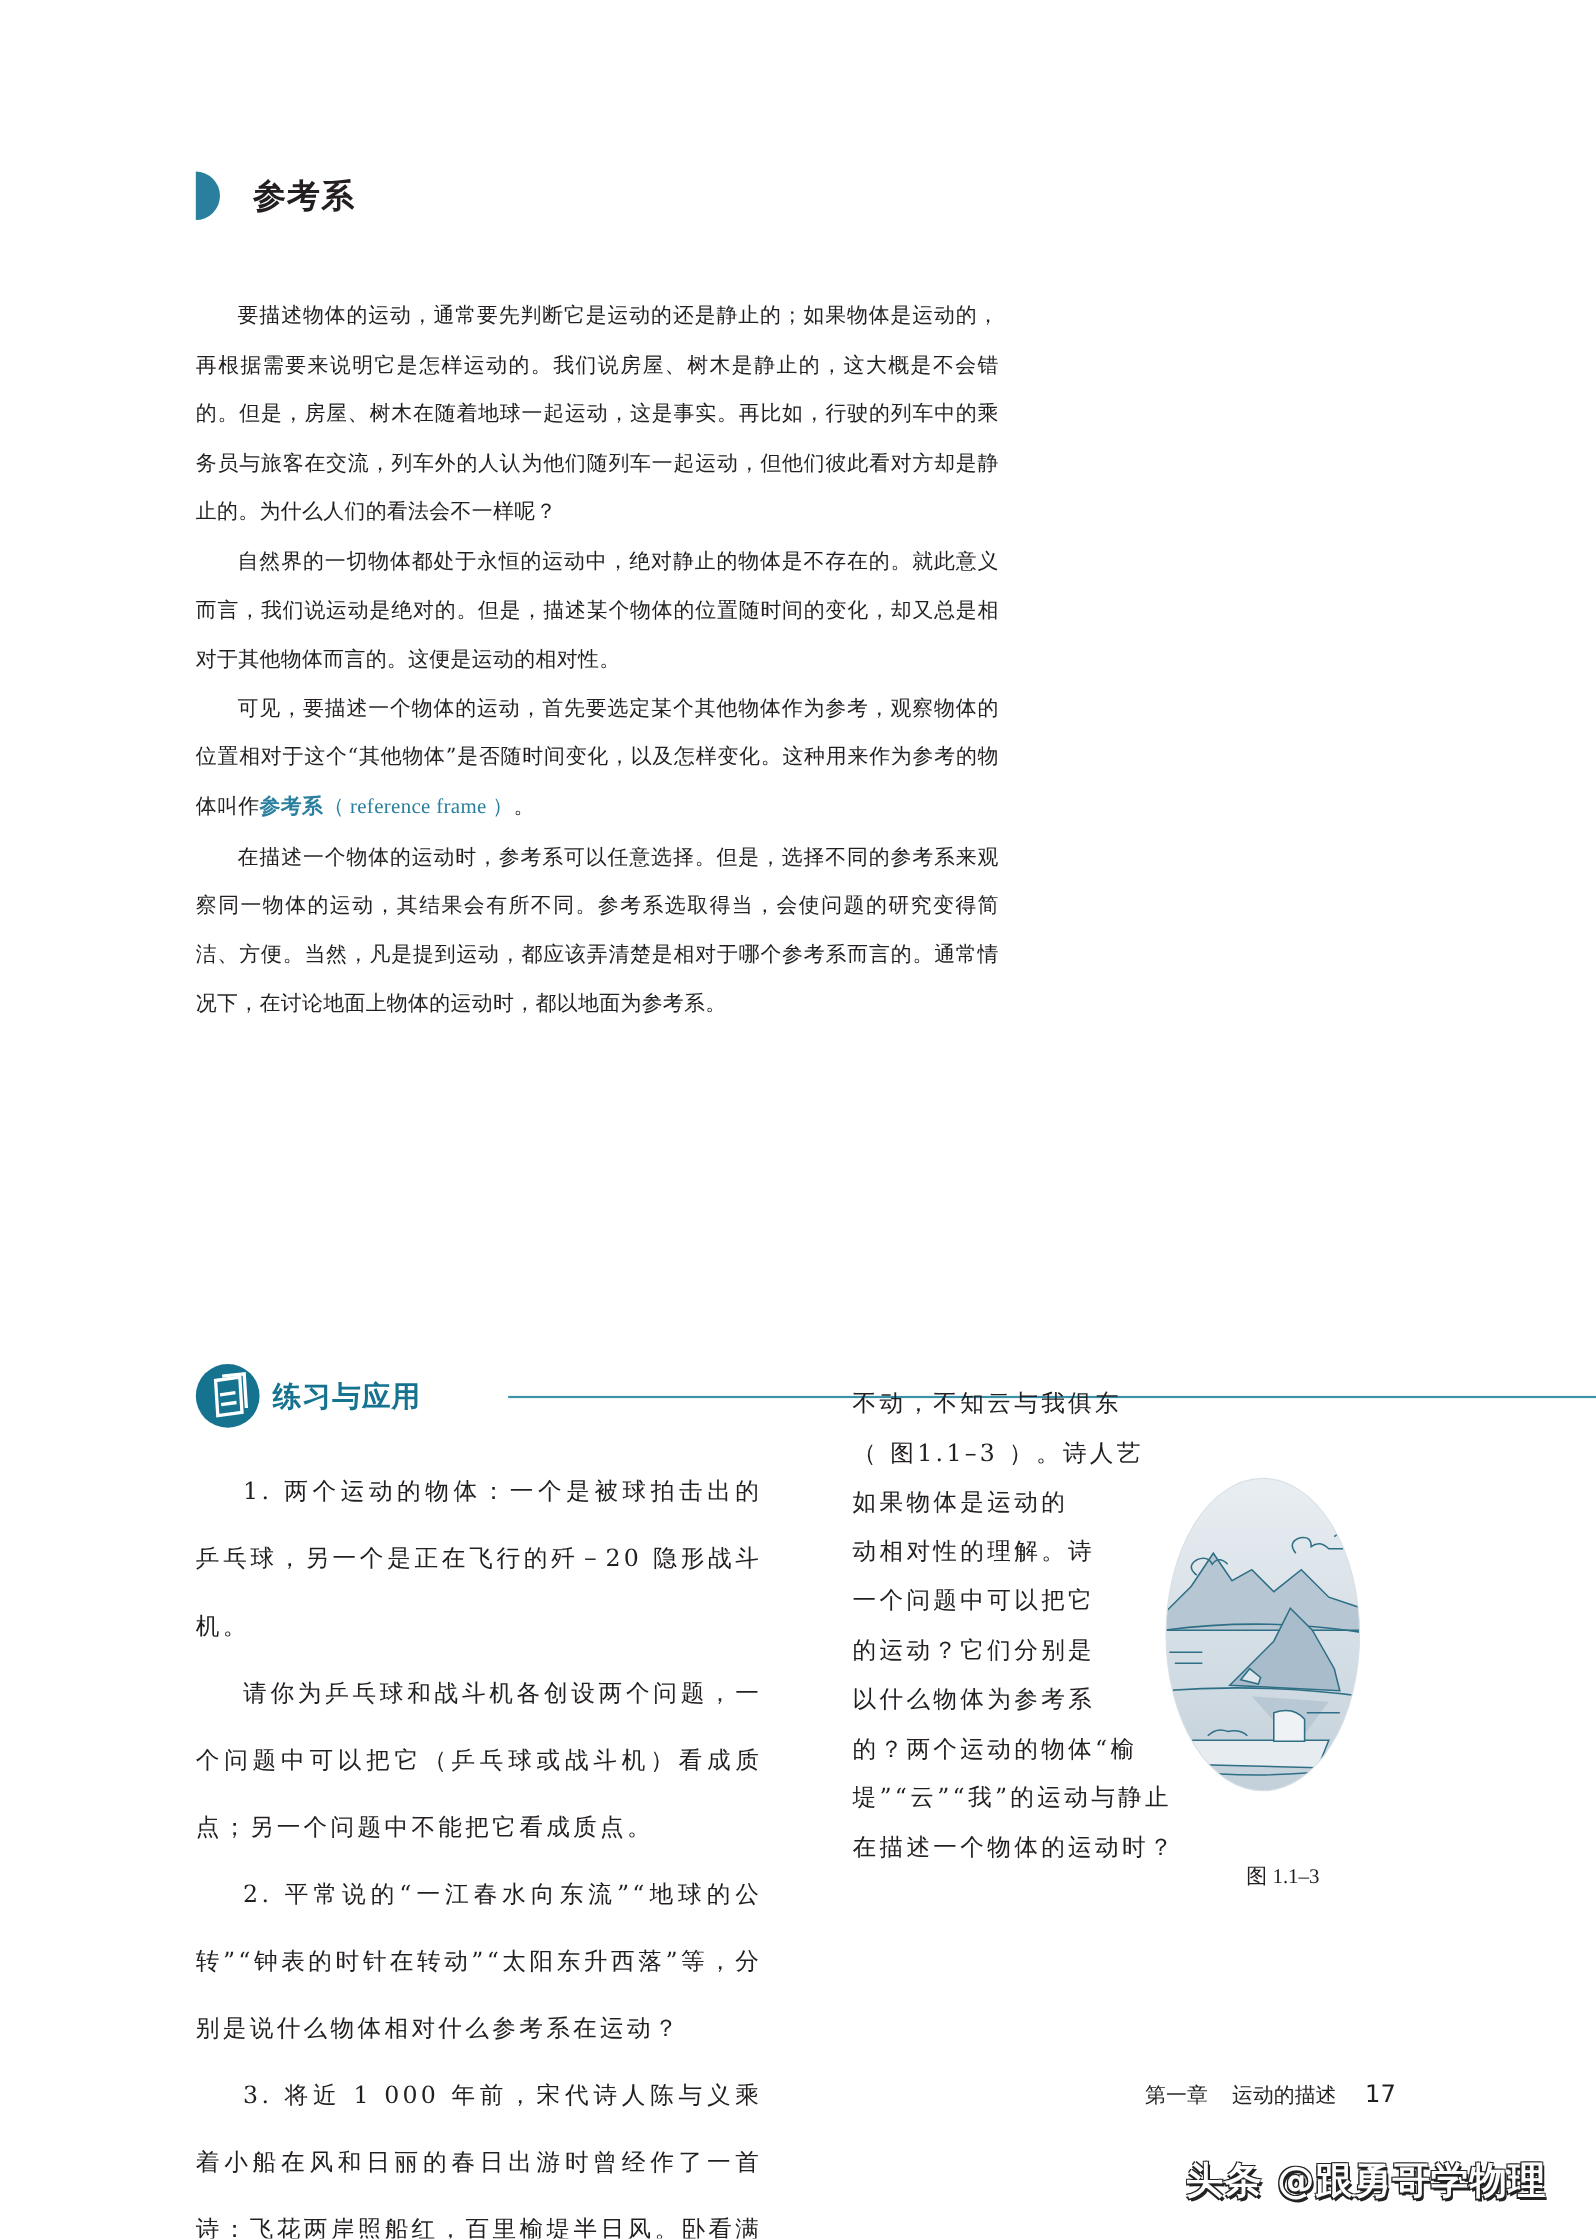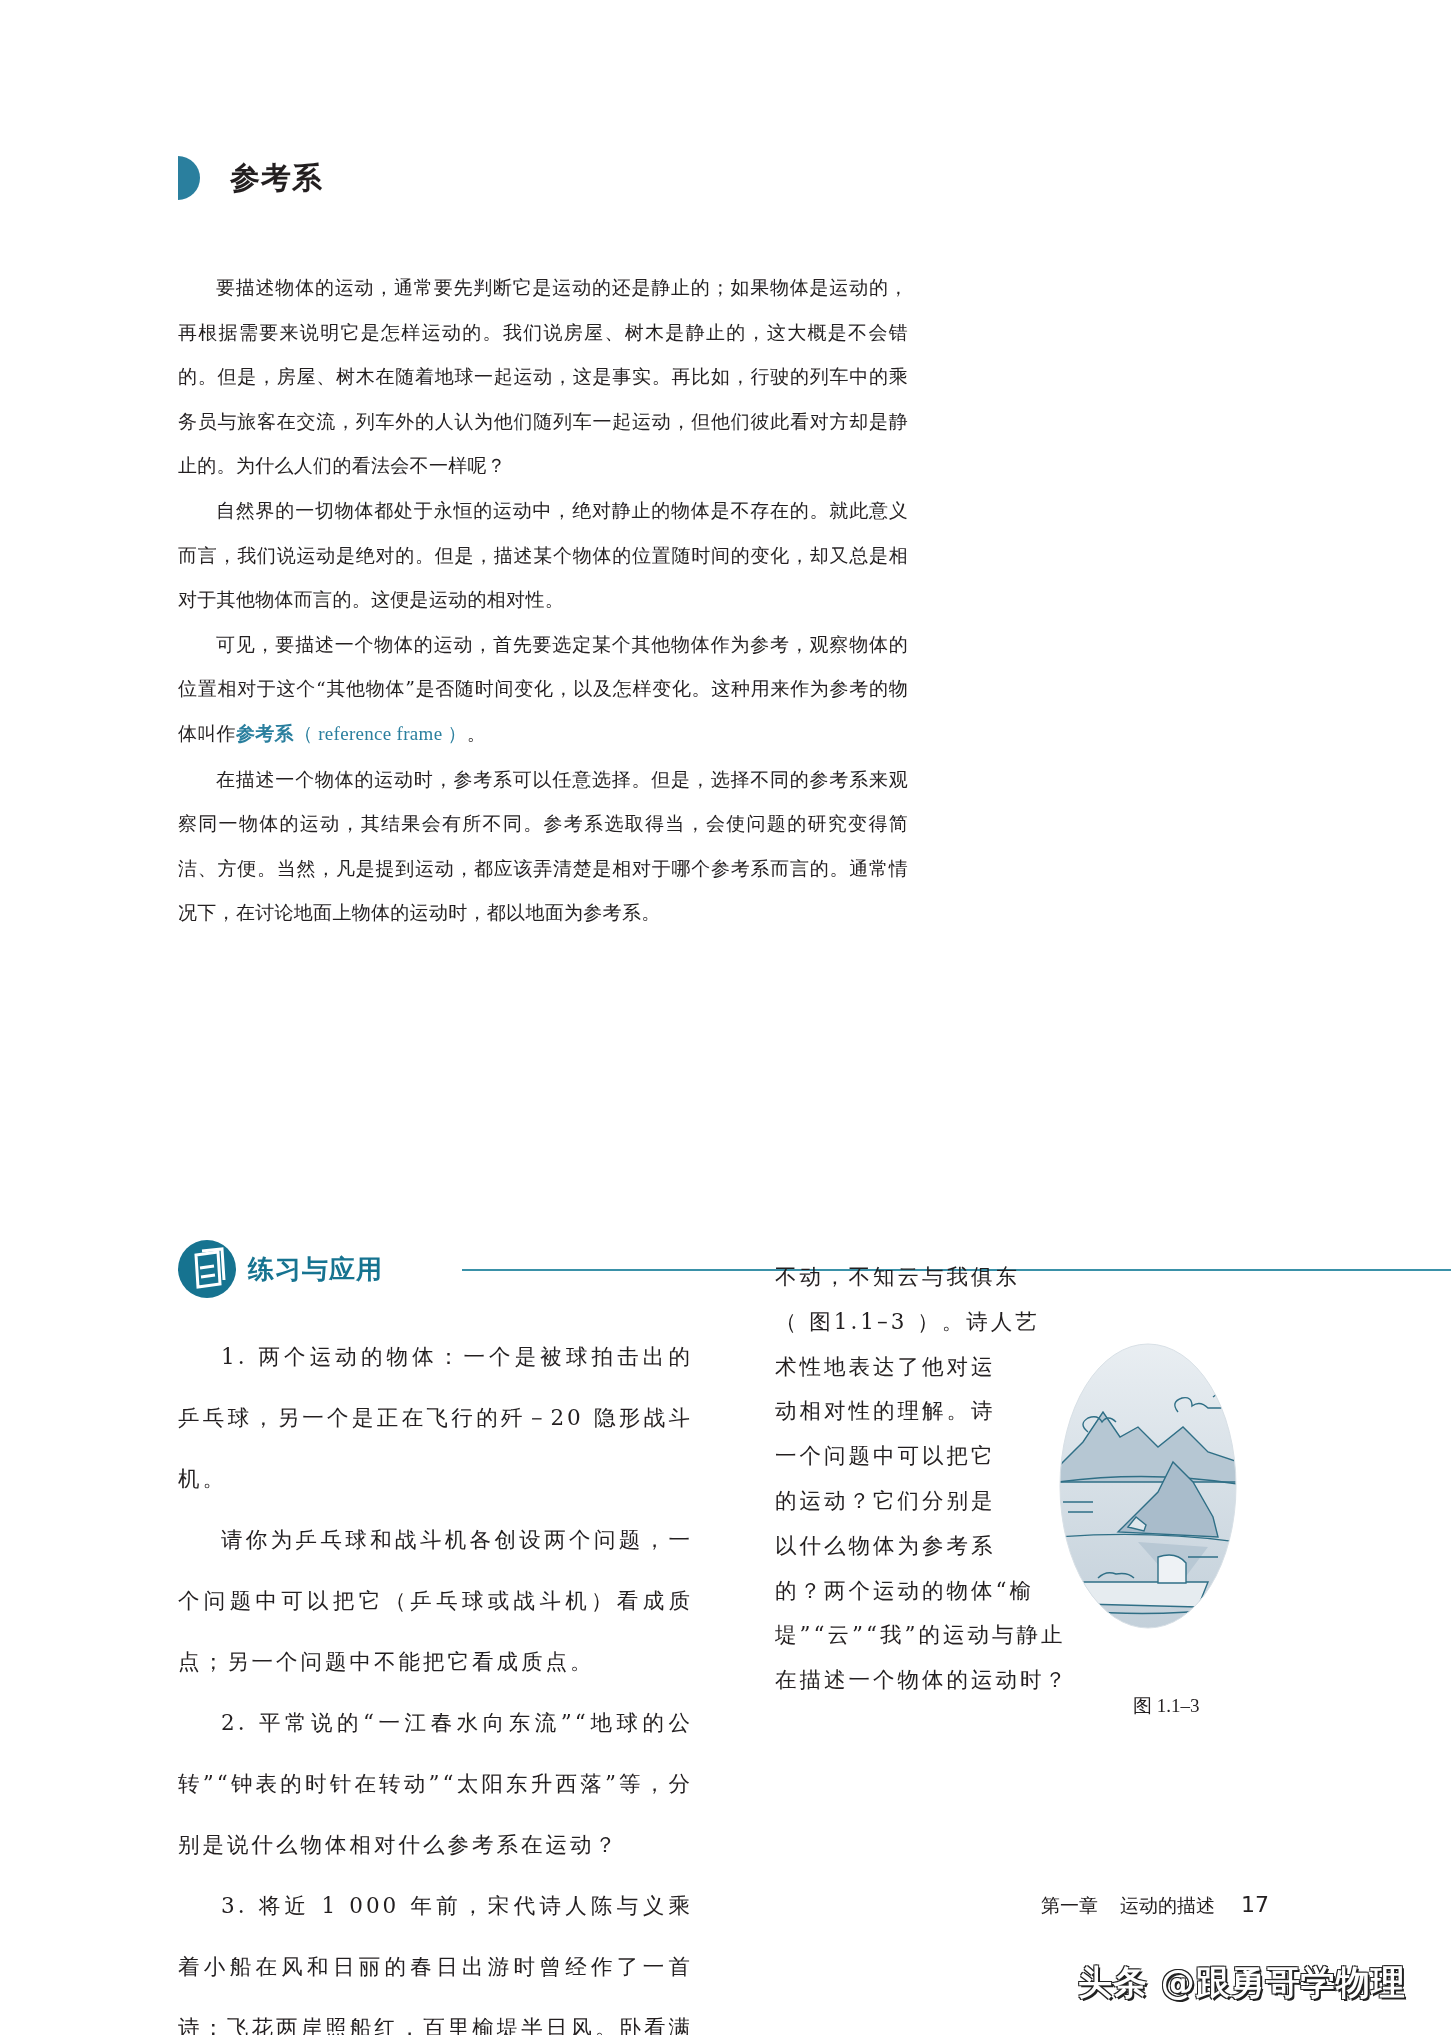--- a/index.html
+++ b/index.html
@@ -75,21 +75,21 @@
 <div class="ex-col1">
   <p>1. 两个运动的物体：一个是被球拍击出的乒乓球，另一个是正在飞行的歼－20 隐形战斗机。</p>
   <p>请你为乒乓球和战斗机各创设两个问题，一个问题中可以把它（乒乓球或战斗机）看成质点；另一个问题中不能把它看成质点。</p>
   <p>2. 平常说的“一江春水向东流”“地球的公转”“钟表的时针在转动”“太阳东升西落”等，分别是说什么物体相对什么参考系在运动？</p>
   <p>3. 将近 1 000 年前，宋代诗人陈与义乘着小船在风和日丽的春日出游时曾经作了一首诗：飞花两岸照船红，百里榆堤半日风。卧看满天云</p>
 </div>
 
 <div class="ex-col2">
   <span class="ln">不动，不知云与我俱东</span>
   <span class="ln">（ 图1.1–3 ）。诗人艺</span>
-  <span class="ln">术性地表达了他对运</span>
+  <span class="ln">如果物体是运动的</span>
   <span class="ln">动相对性的理解。诗</span>
   <span class="ln">一个问题中可以把它</span>
   <span class="ln">的运动？它们分别是</span>
   <span class="ln">以什么物体为参考系</span>
   <span class="ln">的？两个运动的物体“榆</span>
   <span class="ln">堤”“云”“我”的运动与静止</span>
   <span class="ln">在描述一个物体的运动时？</span>
 </div>
 
 <div class="fig">

